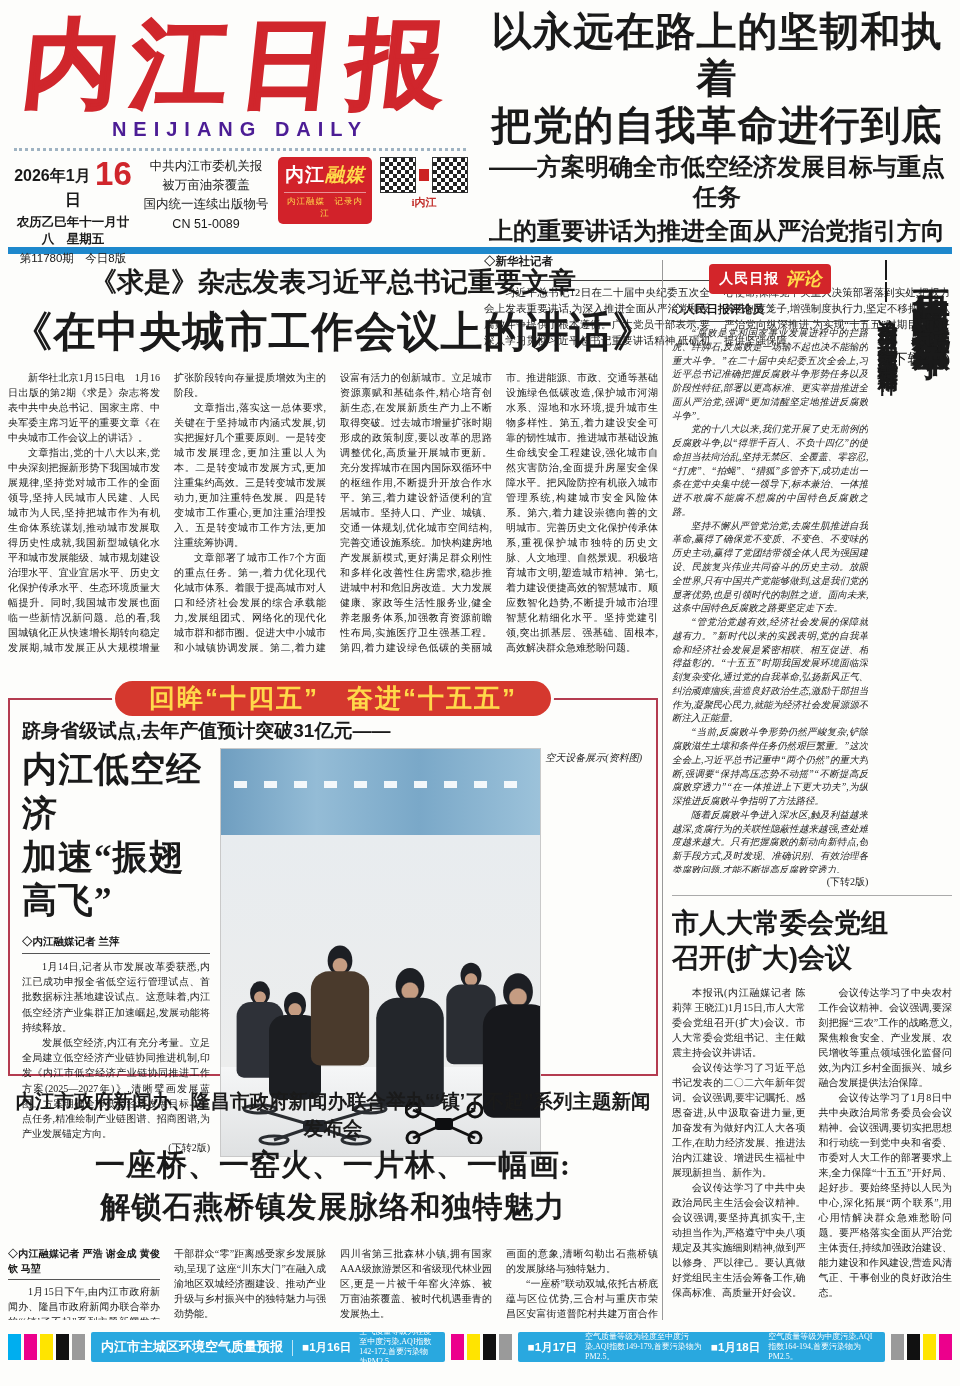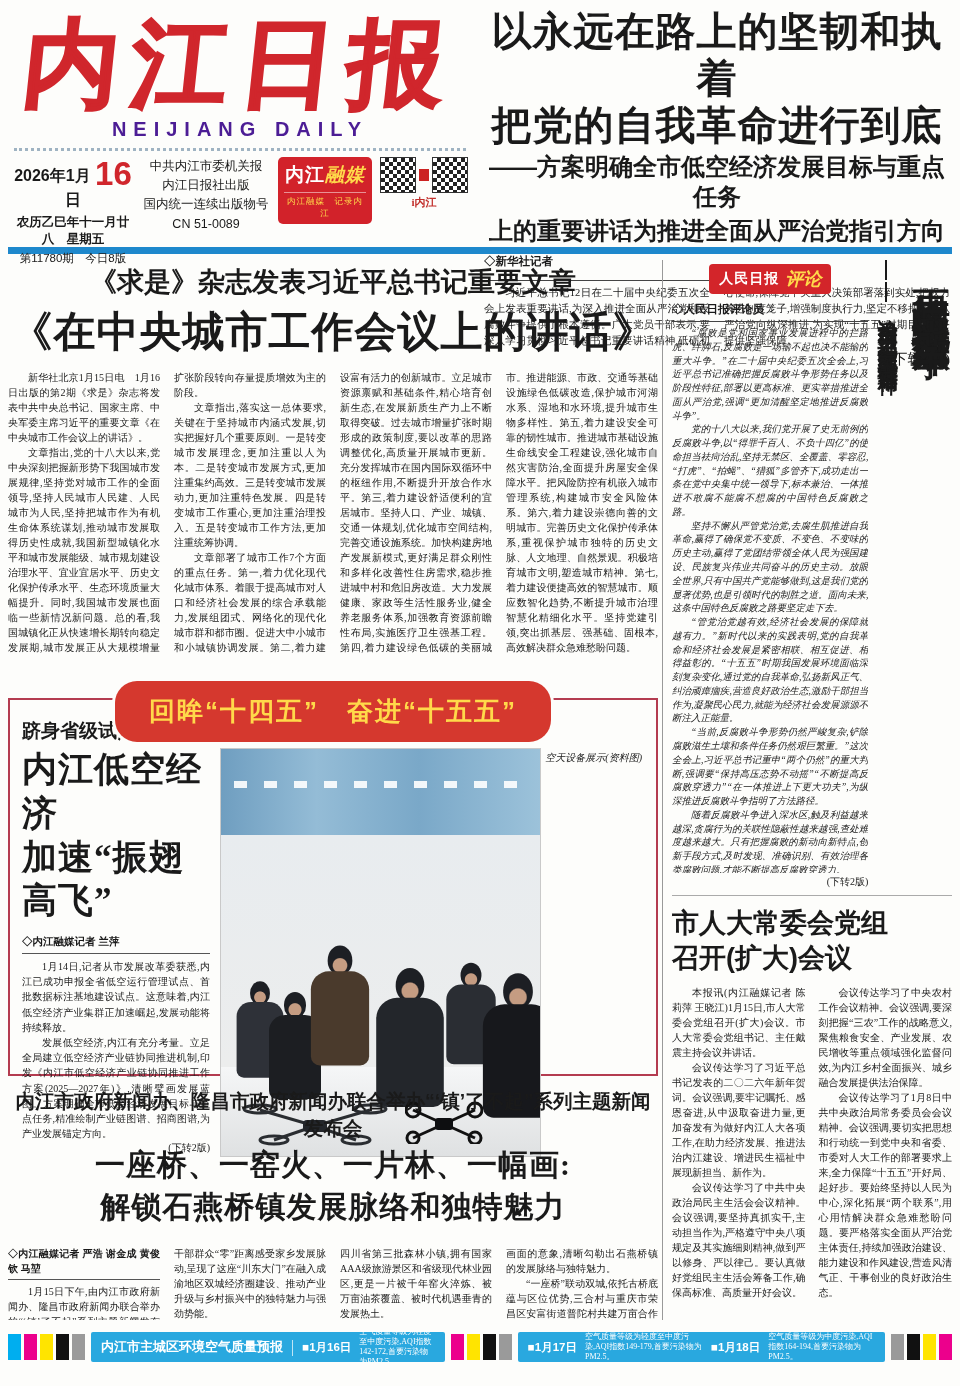--- a/index.html
+++ b/index.html
@@ -39,21 +39,21 @@
   
   .main{display:flex;padding:6px 0;height:1072px;box-sizing:border-box;}
   .left-col{width:650px;overflow:hidden;}
   .right-col{flex:1;border-left:1px solid #999;margin-left:4px;padding-left:9px;overflow:hidden;}
   
   .q-kicker{text-align:center;font-family:"Liberation Sans",sans-serif;font-weight:800;font-size:27px;margin-top:4px;}
   .q-headline{text-align:center;font-family:"Liberation Sans",sans-serif;font-weight:900;font-size:42px;letter-spacing:1px;margin-top:4px;}
   .q-body{column-count:4;column-gap:14px;font-size:10px;line-height:1.5;text-align:justify;height:304px;overflow:hidden;margin-top:10px;}
   
   .feature{position:relative;border:2px solid #b43c50;margin-top:24px;height:378px;box-sizing:border-box;}
-  .f-banner{position:absolute;top:-19px;left:50%;transform:translateX(-50%);background:#d5382e;color:#ffd94a;font-family:"Liberation Sans",sans-serif;font-weight:900;font-size:26px;letter-spacing:2px;padding:13px 34px;border-radius:22px;box-shadow:0 0 0 3px #fdfdfb;white-space:nowrap;}
+  .f-banner{position:absolute;top:-19px;left:50%;transform:translateX(-50%);background:#d5382e;color:#ffd94a;font-family:"Liberation Sans",sans-serif;font-weight:900;font-size:26px;letter-spacing:2px;padding:0 34px;border-radius:22px;box-shadow:0 0 0 3px #fdfdfb;white-space:nowrap;}
   .f-kicker{font-family:"Liberation Sans",sans-serif;font-weight:700;font-size:19px;padding:18px 12px 4px 12px;}
   .f-inner{display:flex;gap:10px;padding:0 10px 4px 12px;}
   .f-left{width:188px;display:flex;flex-direction:column;}
   .f-headline{font-weight:900;font-size:35px;line-height:1.25;letter-spacing:1px;font-family:"Liberation Serif",serif;}
   .f-byline{font-family:"Liberation Sans",sans-serif;font-weight:bold;font-size:10.5px;margin:12px 0 5px;padding-bottom:4px;border-bottom:1px solid #555;}
   .f-paras{flex:1;font-size:10px;line-height:1.52;text-align:justify;overflow:hidden;}
   .f-turn{text-align:right;font-size:10px;padding-bottom:2px;}
   .f-photo-wrap{flex:1;display:flex;flex-direction:row;}
   .f-photo{position:relative;flex:1;background:linear-gradient(180deg,#eef1f3 0,#e7ebee 55%,#e9e6df 75%,#dcd8cf 100%);overflow:hidden;border:1px solid #c9c9c9;}
   .ph-banner{position:absolute;top:0;left:0;right:0;height:21%;background:linear-gradient(90deg,#6f9ec0,#94bcd6 30%,#7aa8c8 62%,#9cc2da);}
@@ -112,21 +112,21 @@
       <div class="m-en">NEIJIANG DAILY</div>
       <div class="m-dot"></div>
       <div class="m-info">
         <div class="m-date">
           <div class="m-date-l1"><span>2026年1月</span> <span class="m-day">16</span> <span>日</span></div>
           <div class="m-date-l2">农历乙巳年十一月廿八　星期五</div>
           <div class="m-date-l3">第11780期　今日8版</div>
         </div>
         <div class="m-org">
           <div>中共内江市委机关报</div>
-          <div>内江日报社出版</div>
+          <div>被万亩油茶覆盖</div>
           <div>国内统一连续出版物号</div>
           <div>CN 51-0089</div>
         </div>
         <div class="m-brand">
           <div class="m-brand-big"><span>内江</span><span class="gold">融媒</span></div>
           <div class="m-brand-slogan">内江融媒　记录内江</div>
         </div>
         <div class="m-qr">
           <div class="qr-row">
             <div class="qr"></div>

